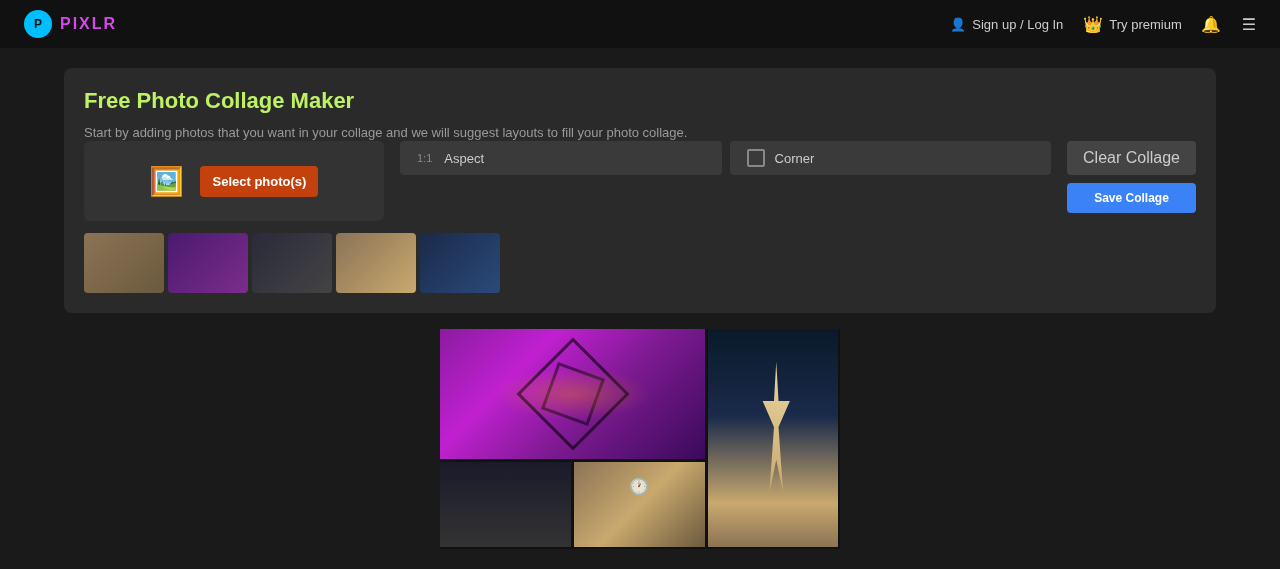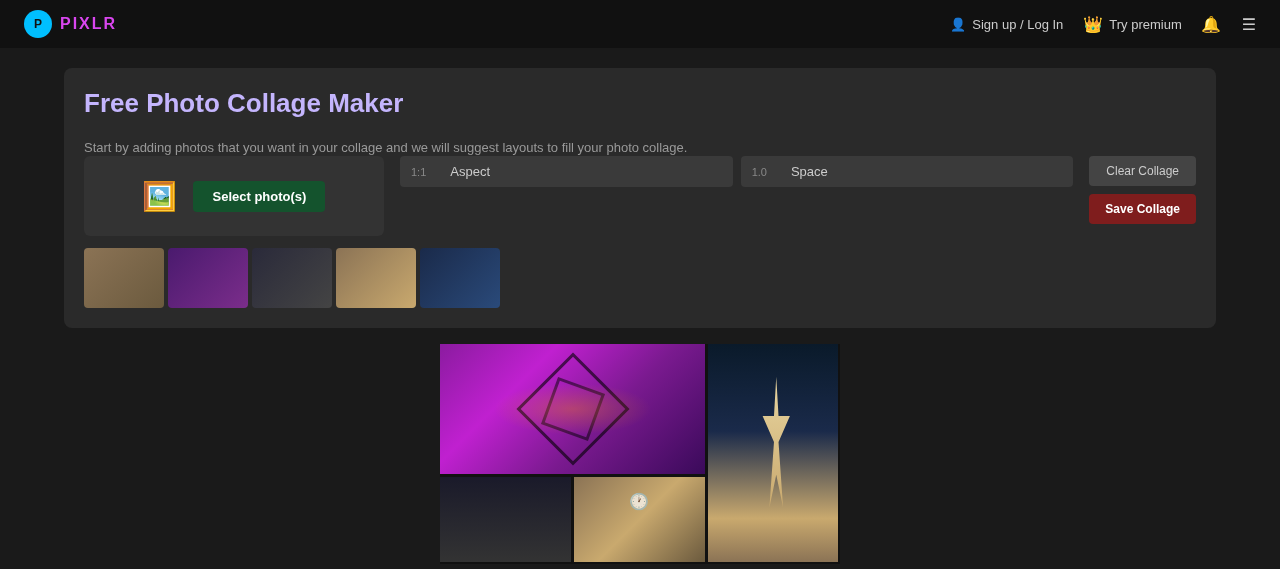--- a/index.html
+++ b/index.html
@@ -44,24 +44,24 @@
       padding: 20px 24px;
     }
 
     
     .collage-card {
       background: #2a2a2a;
       border-radius: 8px;
       padding: 20px;
     }
     .card-title {
-      font-size: 26px;
+      font-size: 22px;
       font-weight: 700;
-      color: #c4b5fd;
-      margin-bottom: 21px;
+      color: #bef264;
+      margin-bottom: 11px;
     }
     .card-desc {
       font-size: 11px;
       color: #999;
       line-height: 1.5;
       margin-bottom: 6px;
     }
     .card-desc2 {
       font-size: 13px;
       color: #999;
@@ -80,44 +80,44 @@
       background: #333;
       border-radius: 6px;
       display: flex;
       align-items: center;
       justify-content: center;
       gap: 16px;
       flex-shrink: 0;
     }
     .upload-icon { font-size: 28px; color: #888; }
     .select-btn {
-      background: #14532d;
+      background: #c2410c;
       color: #fff;
       border: none;
       border-radius: 4px;
-      padding: 8px 19px;
+      padding: 8px 12px;
       font-size: 13px;
       font-weight: 600;
       cursor: pointer;
     }
 
     .options-grid {
       display: grid;
       grid-template-columns: 1fr 1fr;
       gap: 8px;
       flex: 1;
     }
     .option-btn {
       background: #3a3a3a;
       border: none;
       border-radius: 4px;
-      padding: 8px 11px;
+      padding: 8px 17px;
       display: flex;
       align-items: center;
-      gap: 22px;
+      gap: 10px;
       cursor: pointer;
       color: #ccc;
       font-size: 13px;
     }
     .option-label { font-size: 11px; color: #888; margin-right: 2px; }
     .color-swatch {
       width: 30px;
       height: 20px;
       border-radius: 3px;
       border: 1px solid #666;
@@ -134,25 +134,25 @@
       flex-direction: column;
       gap: 8px;
       margin-left: auto;
     }
     .clear-btn {
       background: #444;
       color: #ccc;
       border: none;
       border-radius: 4px;
       padding: 8px 16px;
-      font-size: 12px;
+      font-size: 16px;
       cursor: pointer;
     }
     .save-btn {
-      background: #7f1d1d;
+      background: #3b82f6;
       color: #fff;
       border: none;
       border-radius: 4px;
       padding: 8px 16px;
       font-size: 12px;
       font-weight: 600;
       cursor: pointer;
     }
 
     
@@ -299,22 +299,22 @@
         <span class="upload-icon">🖼️</span>
         <button class="select-btn">Select photo(s)</button>
       </div>
 
       <div class="options-grid">
         <button class="option-btn">
           <span class="option-label">1:1</span>
           <span>Aspect</span>
         </button>
         <button class="option-btn">
-          <span class="option-label">1.0</span>
-          <span>Space</span>
+          <div class="corner-box"></div>
+          <span>Corner</span>
         </button>
       </div>
 
       <div class="actions-col">
         <button class="clear-btn">Clear Collage</button>
         <button class="save-btn">Save Collage</button>
       </div>
 
     </div>
 

